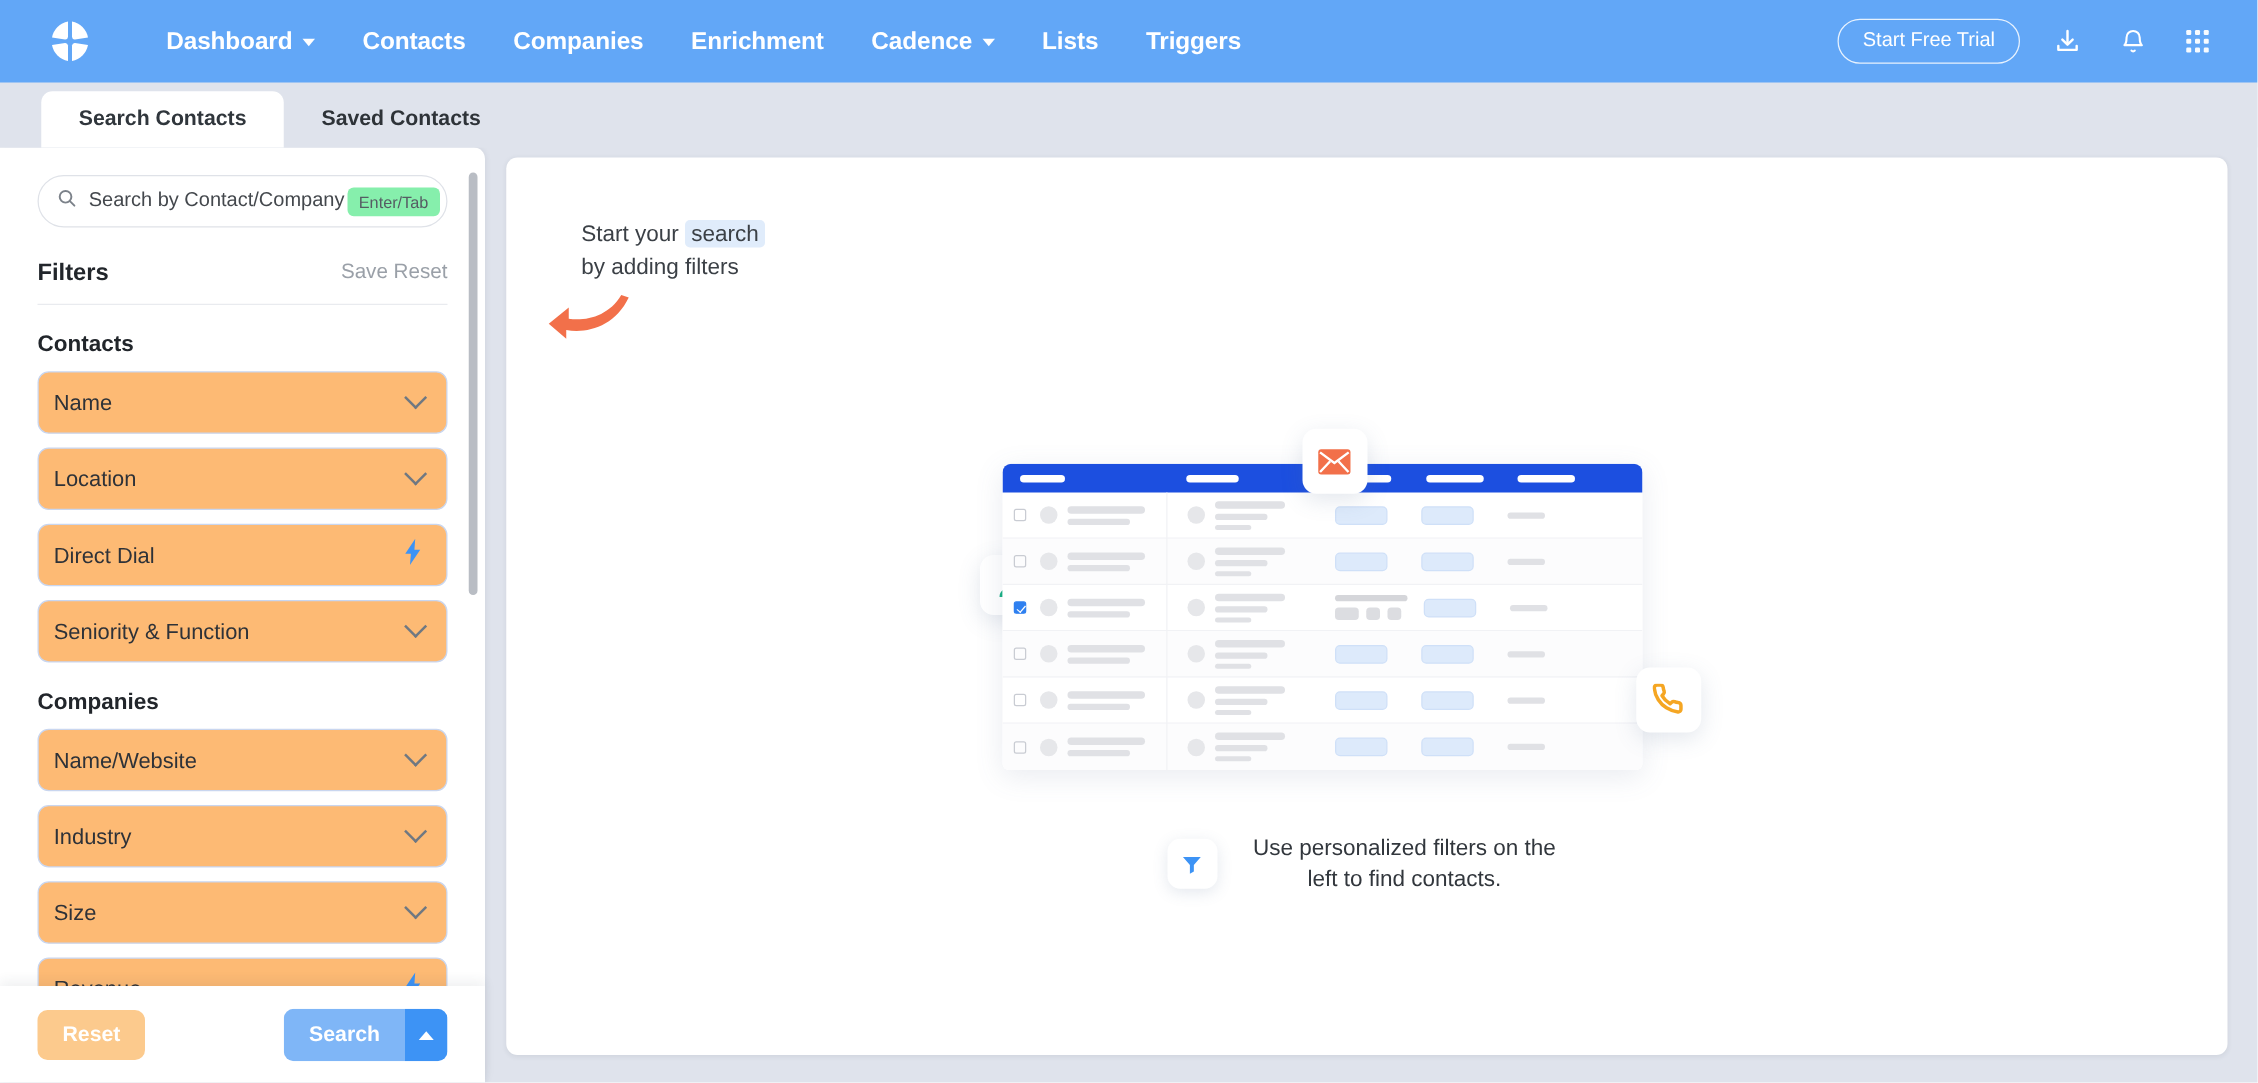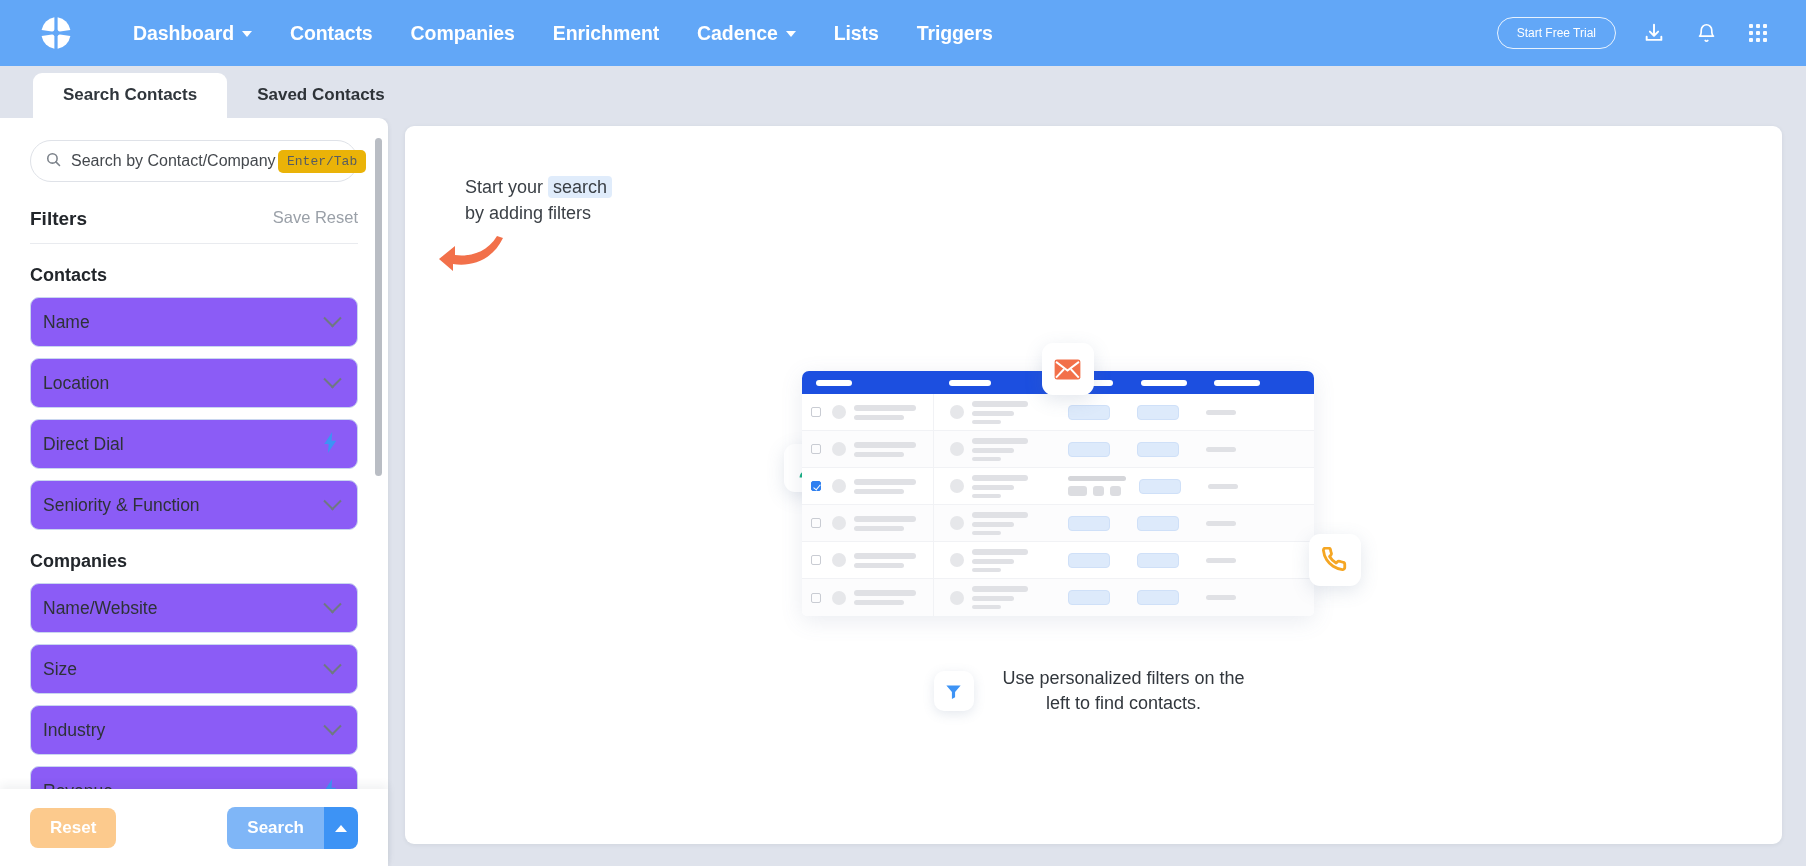--- a/index.html
+++ b/index.html
@@ -47,21 +47,21 @@
     display: flex;
     align-items: center;
     gap: 24px;
     padding-right: 12px;
   }
   .trial-btn {
     border: 1.3px solid rgba(255,255,255,0.85);
     color: #ffffff;
     border-radius: 20px;
     padding: 8px 19px;
-    font-size: 12px;
+    font-size: 16px;
     font-weight: 400;
     background: transparent;
     cursor: pointer;
     white-space: nowrap;
     font-family: "Liberation Sans", sans-serif;
   }
   .icon-btn { cursor: pointer; display:flex; align-items:center; justify-content:center; width:28px; height:28px;}
   .grid-icon { display: grid; grid-template-columns: repeat(3, 4px); grid-template-rows: repeat(3,4px); gap: 3px; }
   .grid-icon i { background: rgba(255,255,255,0.95); border-radius: 1px; display:block; width:4px; height:4px; }
 
@@ -125,43 +125,43 @@
     outline: none;
     flex: 1;
     font-size: 16px;
     color: #44484d;
     font-family: "Liberation Sans", sans-serif;
     margin-left: 9px;
     background: transparent;
   }
   .search-box input::placeholder { color: #44484d; }
   .kbd {
-    background: #eab308;
+    background: #86efac;
     color: #565c63;
     font-size: 13px;
     border-radius: 5px;
     padding: 4px 9px;
     white-space: nowrap;
-    font-family: Liberation Mono, monospace;
+    font-family: Liberation Sans, sans-serif;
     text-align: right;
   }
   .filters-row {
     display: flex;
     align-items: flex-start;
     justify-content: space-between;
     margin-top: 26px;
     padding-bottom: 13px;
     border-bottom: 1.1px solid #e9ebef;
   }
   .filters-title { font-size: 19px; font-weight: 700; color: #22262b; }
   .save-search { font-size: 16.5px; color: #9aa0a8; cursor: pointer; }
   .group-title { font-size: 18px; font-weight: 700; color: #22262b; margin: 21px 0 11px 0; }
   .filter-item {
     height: 50px;
-    background: #8b5cf6;
+    background: #fdba74;
     border: 1.1px solid #c9d6ef;
     border-radius: 9px;
     display: flex;
     align-items: center;
     justify-content: space-between;
     padding: 0 18px 0 12px;
     margin-bottom: 11px;
     cursor: pointer;
   }
   .filter-item span.lbl { font-size: 17.5px; color: #2e3238; }
@@ -406,25 +406,25 @@
         <i class="chev"></i>
       </div>
 
       <div class="group-title">Companies</div>
 
       <div class="filter-item">
         <span class="lbl">Name/Website</span>
         <i class="chev"></i>
       </div>
       <div class="filter-item">
+        <span class="lbl">Industry</span>
+        <i class="chev"></i>
+      </div>
+      <div class="filter-item">
         <span class="lbl">Size</span>
-        <i class="chev"></i>
-      </div>
-      <div class="filter-item">
-        <span class="lbl">Industry</span>
         <i class="chev"></i>
       </div>
       <div class="filter-item">
         <span class="lbl">Revenue</span>
         <span>
           <svg width="17" height="21" viewBox="0 0 14 20">
               <path d="M8.6 0 1 11.4h4.3L4.6 20 12.4 8.3H8Z" fill="#3d93f5"></path>
             </svg>
         </span>
       </div>

